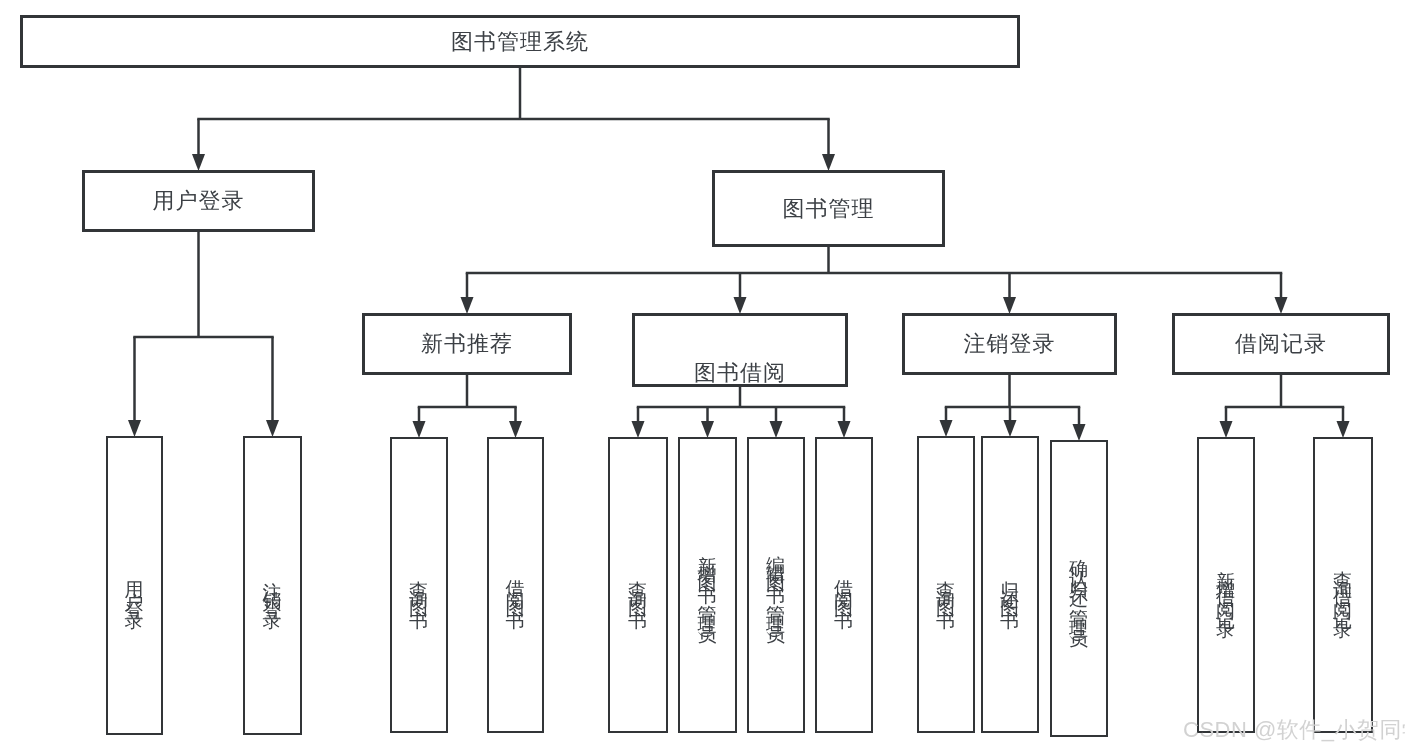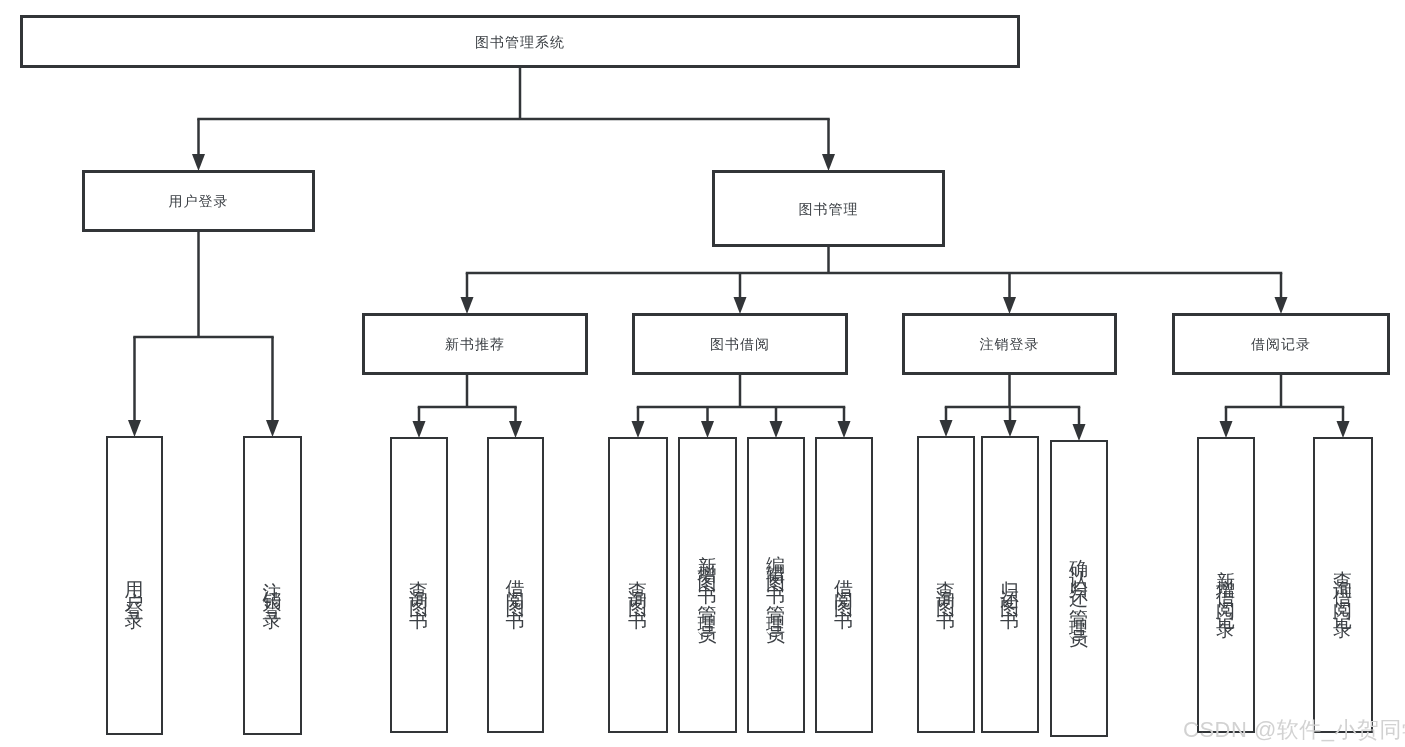--- a/index.html
+++ b/index.html
@@ -23,21 +23,21 @@
   .node{
     position:absolute;
     box-sizing:border-box;
     background:var(--box-fill);
     border:3px solid var(--line-color);
     display:flex;align-items:center;justify-content:center;
     color:var(--text-color);
   }
   .node-root .node-label{font-size:19px;}
   .node-horizontal .node-label{
-    font-size:14px;
+    font-size:22px;
     letter-spacing:1px;
     white-space:nowrap;
     line-height:1;
   }
   .node-vertical{border-width:2.5px;}
   .node-vertical .node-label{
     writing-mode:vertical-rl;
     text-orientation:mixed;
     font-size:19px;
     letter-spacing:10px;
@@ -127,24 +127,24 @@
   <div class="watermark" style="left: 1183px; top: 715px; color: rgb(210, 210, 210);">CSDN @软件_小贺同学</div>
 <div class="node node-horizontal node-root" style="left: 20px; top: 15px; width: 1000px; height: 53px;">
       <span class="node-label">图书管理系统</span>
     </div>
     <div class="node node-horizontal" style="left: 82px; top: 170px; width: 233px; height: 62px;">
       <span class="node-label">用户登录</span>
     </div>
     <div class="node node-horizontal" style="left: 712px; top: 170px; width: 233px; height: 77px;">
       <span class="node-label">图书管理</span>
     </div>
-    <div class="node node-horizontal" style="left: 362px; top: 313px; width: 226px; height: 62px;">
+    <div class="node node-horizontal" style="left: 362px; top: 313px; width: 210px; height: 62px;">
       <span class="node-label">新书推荐</span>
     </div>
-    <div class="node node-horizontal" style="left: 632px; top: 313px; width: 216px; height: 62px;">
+    <div class="node node-horizontal" style="left: 632px; top: 313px; width: 216px; height: 74px; align-items: flex-end;">
       <span class="node-label">图书借阅</span>
     </div>
     <div class="node node-horizontal" style="left: 902px; top: 313px; width: 215px; height: 62px;">
       <span class="node-label">注销登录</span>
     </div>
     <div class="node node-horizontal" style="left: 1172px; top: 313px; width: 218px; height: 62px; text-align: center;">
       <span class="node-label">借阅记录</span>
     </div>
     <div class="node node-vertical" style="left: 106px; top: 436px; width: 57px; height: 299px;">
       <span class="node-label">用户登录</span>

